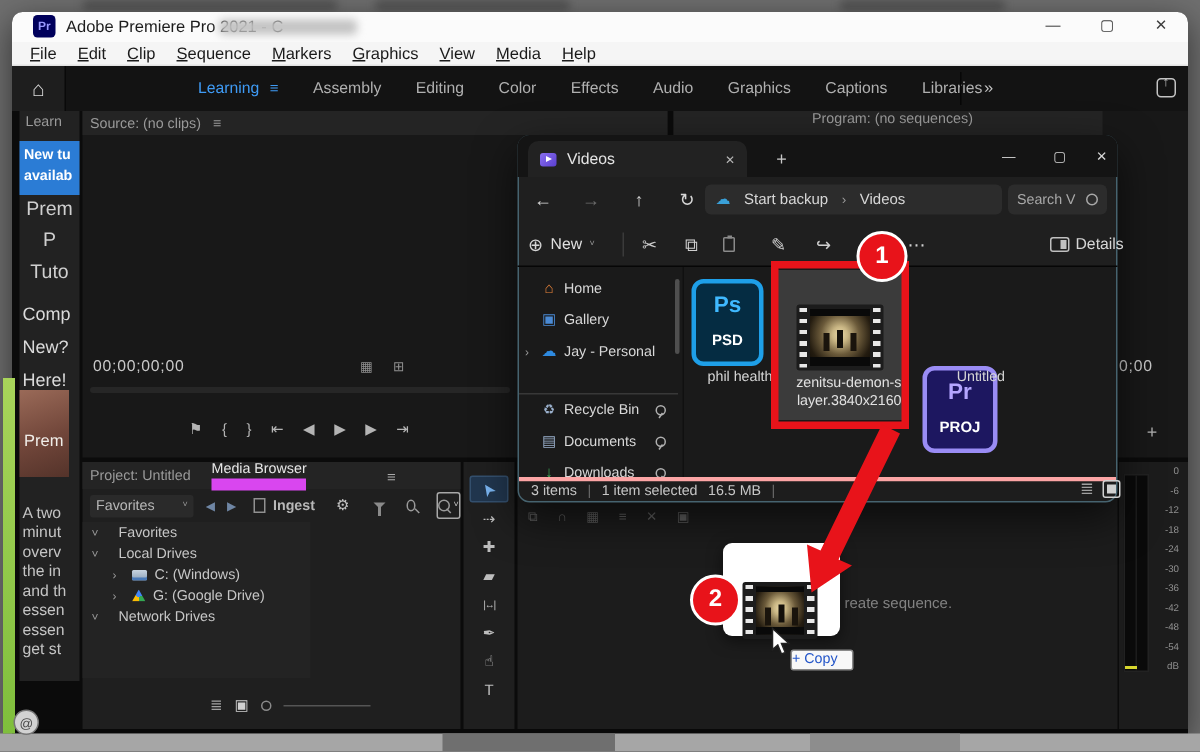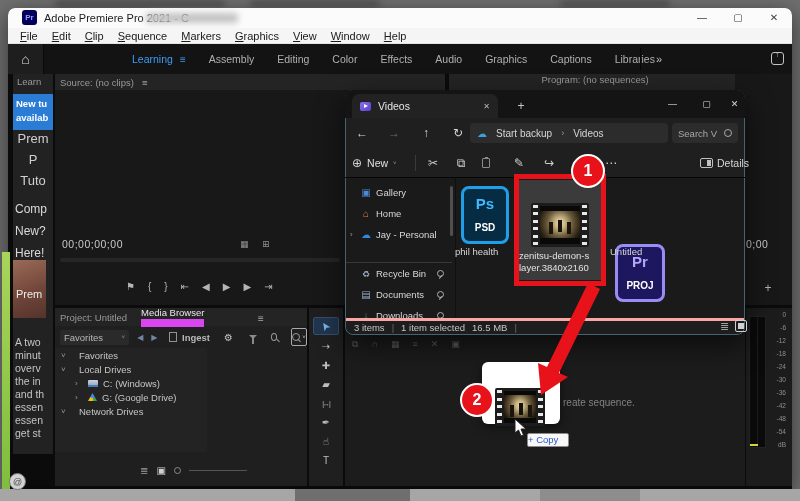--- a/index.html
+++ b/index.html
@@ -174,21 +174,21 @@
   .pin::after{content:"";position:absolute;left:2px;top:4px;width:1px;height:4px;background:#b0b0b0;transform:rotate(35deg);}
   .fx-scroll{left:450px;top:186px;width:3px;height:50px;background:#4f4f4f;border-radius:2px;}
   
   .ficon{border-radius:8px;position:relative;}
   .ficon .big{position:absolute;top:6px;left:0;right:0;text-align:center;font-size:15px;font-weight:bold;}
   .ficon .banner{position:absolute;bottom:8px;left:0;right:0;text-align:center;font-size:10px;font-weight:bold;color:#fff;}
   .psd-icon{left:461px;top:186px;width:48px;height:58px;background:#052c42;border:3px solid #1e9fe8;}
   .psd-icon .big{color:#3fb9ff;}
   .proj-icon{left:615px;top:186px;width:50px;height:58px;background:#1d1760;border:3px solid #9a8cf5;}
   .proj-icon .big{color:#b4a6ff;}
-  .flabel{font-size:9.5px;color:#d6d6d6;text-align:left;white-space:nowrap;}
+  .flabel{font-size:9.5px;color:#d6d6d6;text-align:right;white-space:nowrap;}
   .videotile-bg{left:517px;top:180px;width:86px;height:100px;background:#3b3b3b;}
   .filmstrip{background:#1c1c1c;border-radius:2px;}
   .filmstrip::before,.filmstrip::after{content:"";position:absolute;top:2px;bottom:2px;width:5px;
     background-image:repeating-linear-gradient(180deg,#e8e8e8 0 3px,transparent 3px 7.5px);}
   .filmstrip::before{left:2px;}
   .filmstrip::after{right:2px;}
   .scene{position:absolute;left:9px;right:9px;top:3px;bottom:3px;
     background:linear-gradient(180deg,#090909 0,#090909 12%,transparent 12%,transparent 84%,#090909 84%),
     radial-gradient(ellipse at 50% 45%,#ead9a8 0%,#c9b684 18%,#6b5a3a 45%,#241c10 75%,#0d0a06 100%);}
   .scene::after{content:"";position:absolute;left:46%;top:38%;width:4px;height:12px;background:#14100a;box-shadow:-9px 2px 0 #1a140c,9px 2px 0 #1a140c;}
@@ -233,21 +233,21 @@
 
     <div class="a menubar">
 
     <span class="menu-item">File</span>
         <span class="menu-item">Edit</span>
         <span class="menu-item">Clip</span>
         <span class="menu-item">Sequence</span>
         <span class="menu-item">Markers</span>
         <span class="menu-item">Graphics</span>
         <span class="menu-item">View</span>
-        <span class="menu-item">Window</span>
+        <span class="menu-item">Media</span>
         <span class="menu-item">Help</span>
       </div>
 
     <div class="a wsbar"></div>
     <div class="a homebox">⌂</div>
     <div class="a wtabs">
 
         <span class="wtab active">
           <span>Learning</span>
           <span class="wmenu">≡</span>
@@ -558,31 +558,31 @@
     <div class="a fx fx-ti" style="left:510px;">✎</div>
     <div class="a fx fx-ti" style="left:540px;">↪</div>
     <div class="a fx fx-ti" style="left:602px;">⋯</div>
     <div class="a fx det"></div>
     <div class="a fx fx-detlabel">Details</div>
 
     <div class="a fx fx-content"></div>
     <div class="a fx fx-sep"></div>
     <div class="a fx" id="fx-sidebar">
 
+        <div class="srow home-icon">
+          <span class="schev"></span>
+          <span class="si"></span>
+          <span class="slabel">Home</span>
+
+        </div>
+
         <div class="srow gallery-icon">
           <span class="schev"></span>
           <span class="si"></span>
           <span class="slabel">Gallery</span>
-
-        </div>
-
-        <div class="srow home-icon">
-          <span class="schev"></span>
-          <span class="si"></span>
-          <span class="slabel">Home</span>
 
         </div>
 
         <div class="srow onedrive-cloud-icon">
           <span class="schev">›</span>
           <span class="si"></span>
           <span class="slabel">Jay - Personal</span>
 
         </div>
 

